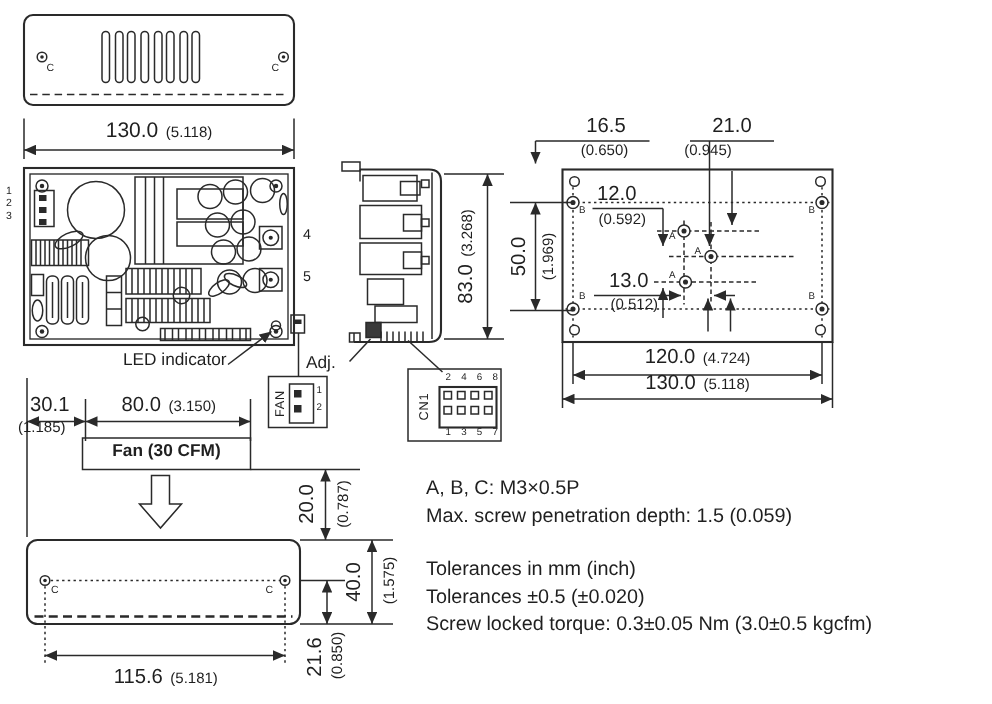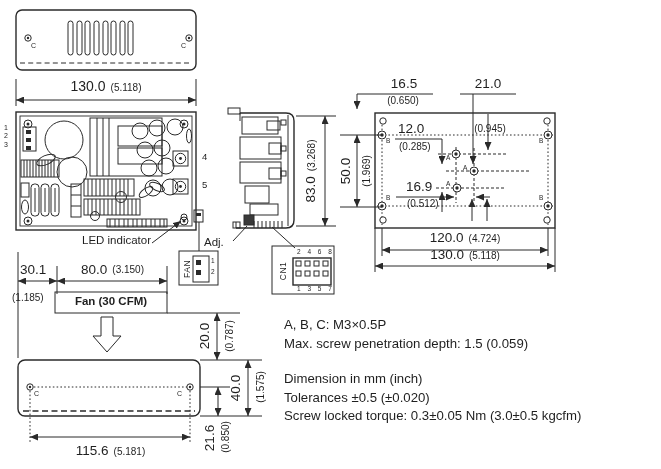--- a/index.html
+++ b/index.html
@@ -266,22 +266,22 @@
 
 <div class="t conn rot" style="left:187px;top:269px;">FAN</div>
 <div class="t xs" style="left:211px;top:258px;">1</div>
 <div class="t xs" style="left:211px;top:269px;">2</div>
 
 <div class="t conn rot" style="left:283px;top:271px;">CN1</div>
 <div class="t pins" style="left:297px;top:249px;">2 4 6 8</div>
 <div class="t pins" style="left:297px;top:286px;">1 3 5 7</div>
 
 <div class="t mm" style="left:20px;top:263px;">30.1</div>
-<div class="t in" style="left:12px;top:281px;margin-top:12px;">(1.185)</div>
-<div class="t row ctr" style="left:60px;top:263px;width:105px;align-items:center;">
+<div class="t in" style="left:12px;top:281px;">(1.185)</div>
+<div class="t row ctr" style="left:60px;top:263px;width:105px;">
   <span class="mm">80.0</span>
   <span class="in">(3.150)</span>
 </div>
 <div class="t fanbox ctr" style="left:55px;top:296px;width:112px;">Fan (30 CFM)</div>
 
 <div class="t sm" style="left:34px;top:390px;">C</div>
 <div class="t sm" style="left:177px;top:390px;">C</div>
 <div class="t row ctr" style="left:48px;top:420px;width:125px;margin-top:24px;">
   <span class="mm">115.6</span>
   <span class="in">(5.181)</span>
@@ -297,25 +297,25 @@
 <div class="t row rot" style="left:311px;top:171px;">
   <span class="mm">83.0</span>
   <span class="in">(3.268)</span>
 </div>
 <div class="t mm rot" style="left:346px;top:171px;">50.0</div>
 <div class="t in rot" style="left:367px;top:171px;">(1.969)</div>
 
 <div class="t mm ctr" style="left:381px;top:77px;width:46px;">16.5</div>
 <div class="t in ctr" style="left:376px;top:96px;width:54px;">(0.650)</div>
 <div class="t mm ctr" style="left:464px;top:77px;width:48px;">21.0</div>
-<div class="t in ctr" style="left:462px;top:96px;width:56px;margin-top:28px;">(0.945)</div>
+<div class="t in ctr" style="left:444px;top:96px;width:56px;">(0.945)</div>
 
 <div class="t mm" style="left:398px;top:122px;">12.0</div>
-<div class="t in" style="left:399px;top:142px;">(0.285)</div>
-<div class="t mm" style="left:406px;top:180px;">16.9</div>
+<div class="t in" style="left:399px;top:142px;">(0.592)</div>
+<div class="t mm" style="left:406px;top:180px;">13.0</div>
 <div class="t in" style="left:407px;top:199px;">(0.512)</div>
 
 <div class="t xs" style="left:386px;top:138px;">B</div>
 <div class="t xs" style="left:539px;top:138px;">B</div>
 <div class="t xs" style="left:386px;top:195px;">B</div>
 <div class="t xs" style="left:539px;top:195px;">B</div>
 <div class="t xs" style="left:446px;top:155px;">A</div>
 <div class="t xs" style="left:463px;top:165px;">A</div>
 <div class="t xs" style="left:446px;top:181px;">A</div>
 
@@ -326,18 +326,18 @@
 <div class="t row ctr" style="left:397px;top:248px;width:136px;">
   <span class="mm">130.0</span>
   <span class="in">(5.118)</span>
 </div>
 
 <div class="t notes" style="left:284px;top:316px;">
   <div>A, B, C: M3×0.5P</div>
   <div>Max. screw penetration depth: 1.5 (0.059)</div>
 </div>
 <div class="t notes" style="left:284px;top:370px;">
-  <div>Dimension in mm (inch)</div>
+  <div>Tolerances in mm (inch)</div>
   <div>Tolerances ±0.5 (±0.020)</div>
   <div>Screw locked torque: 0.3±0.05 Nm (3.0±0.5 kgcfm)</div>
 </div>
 
 </div>
 
 </body></html>

